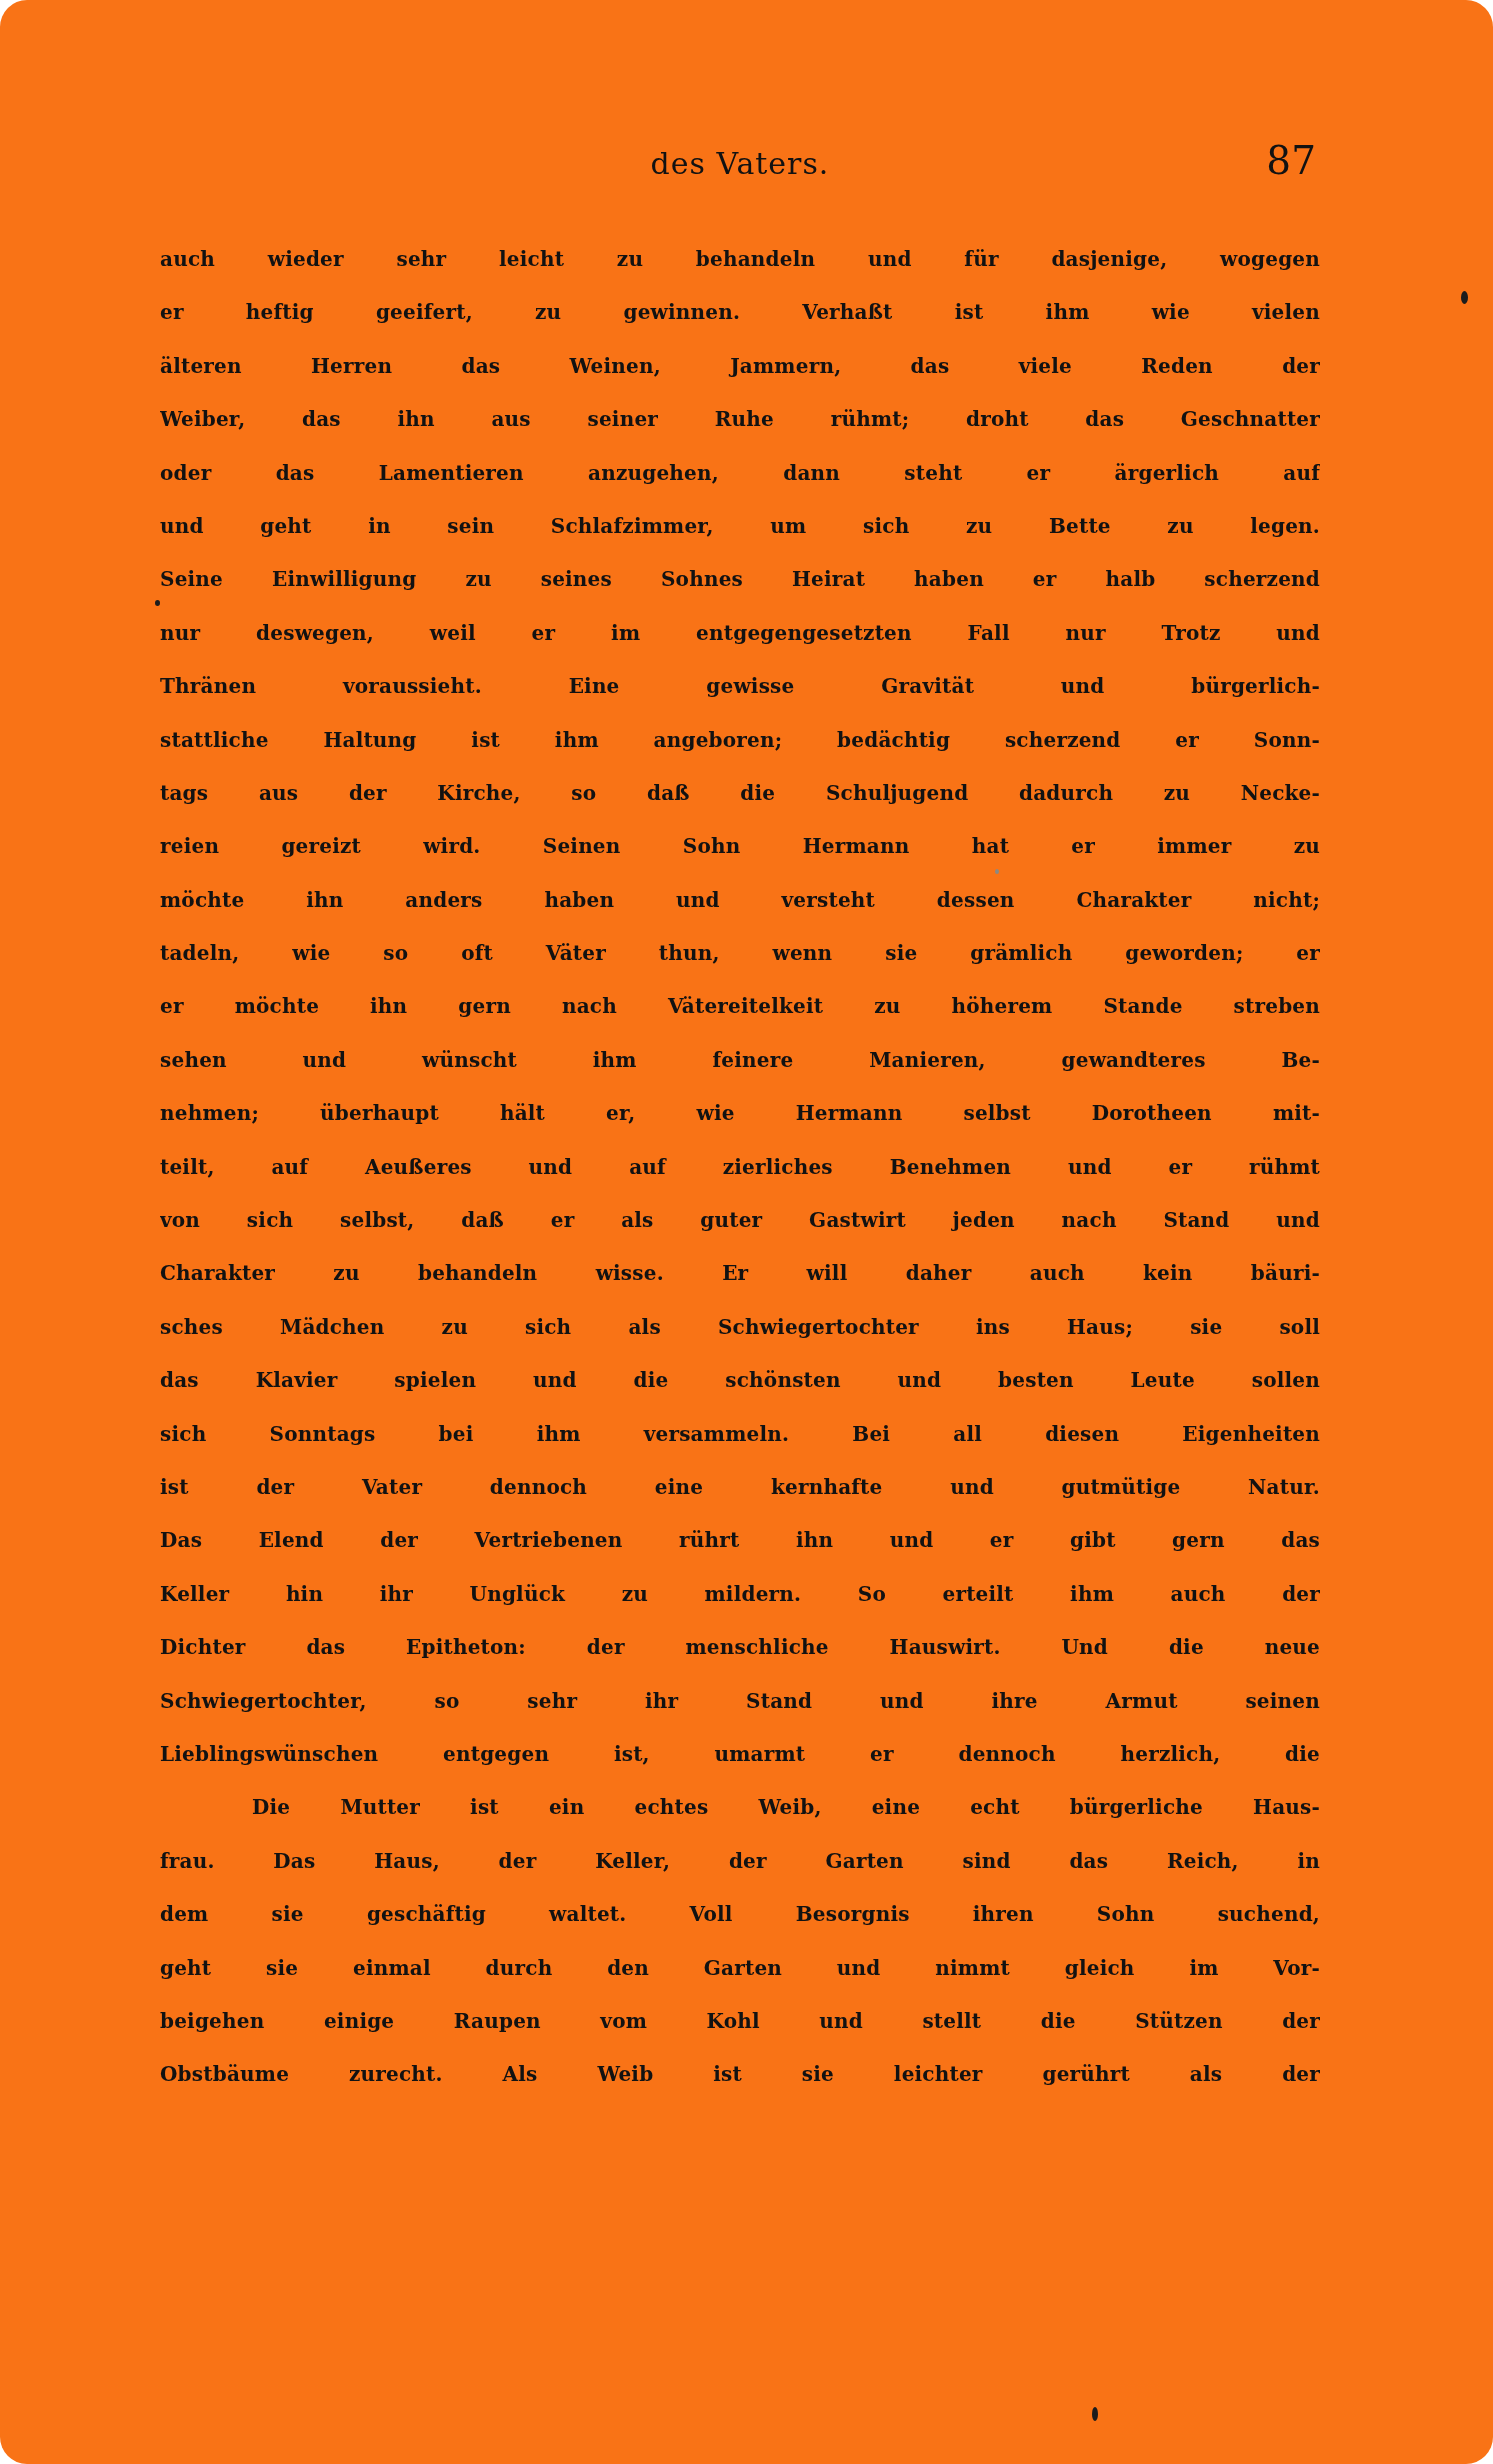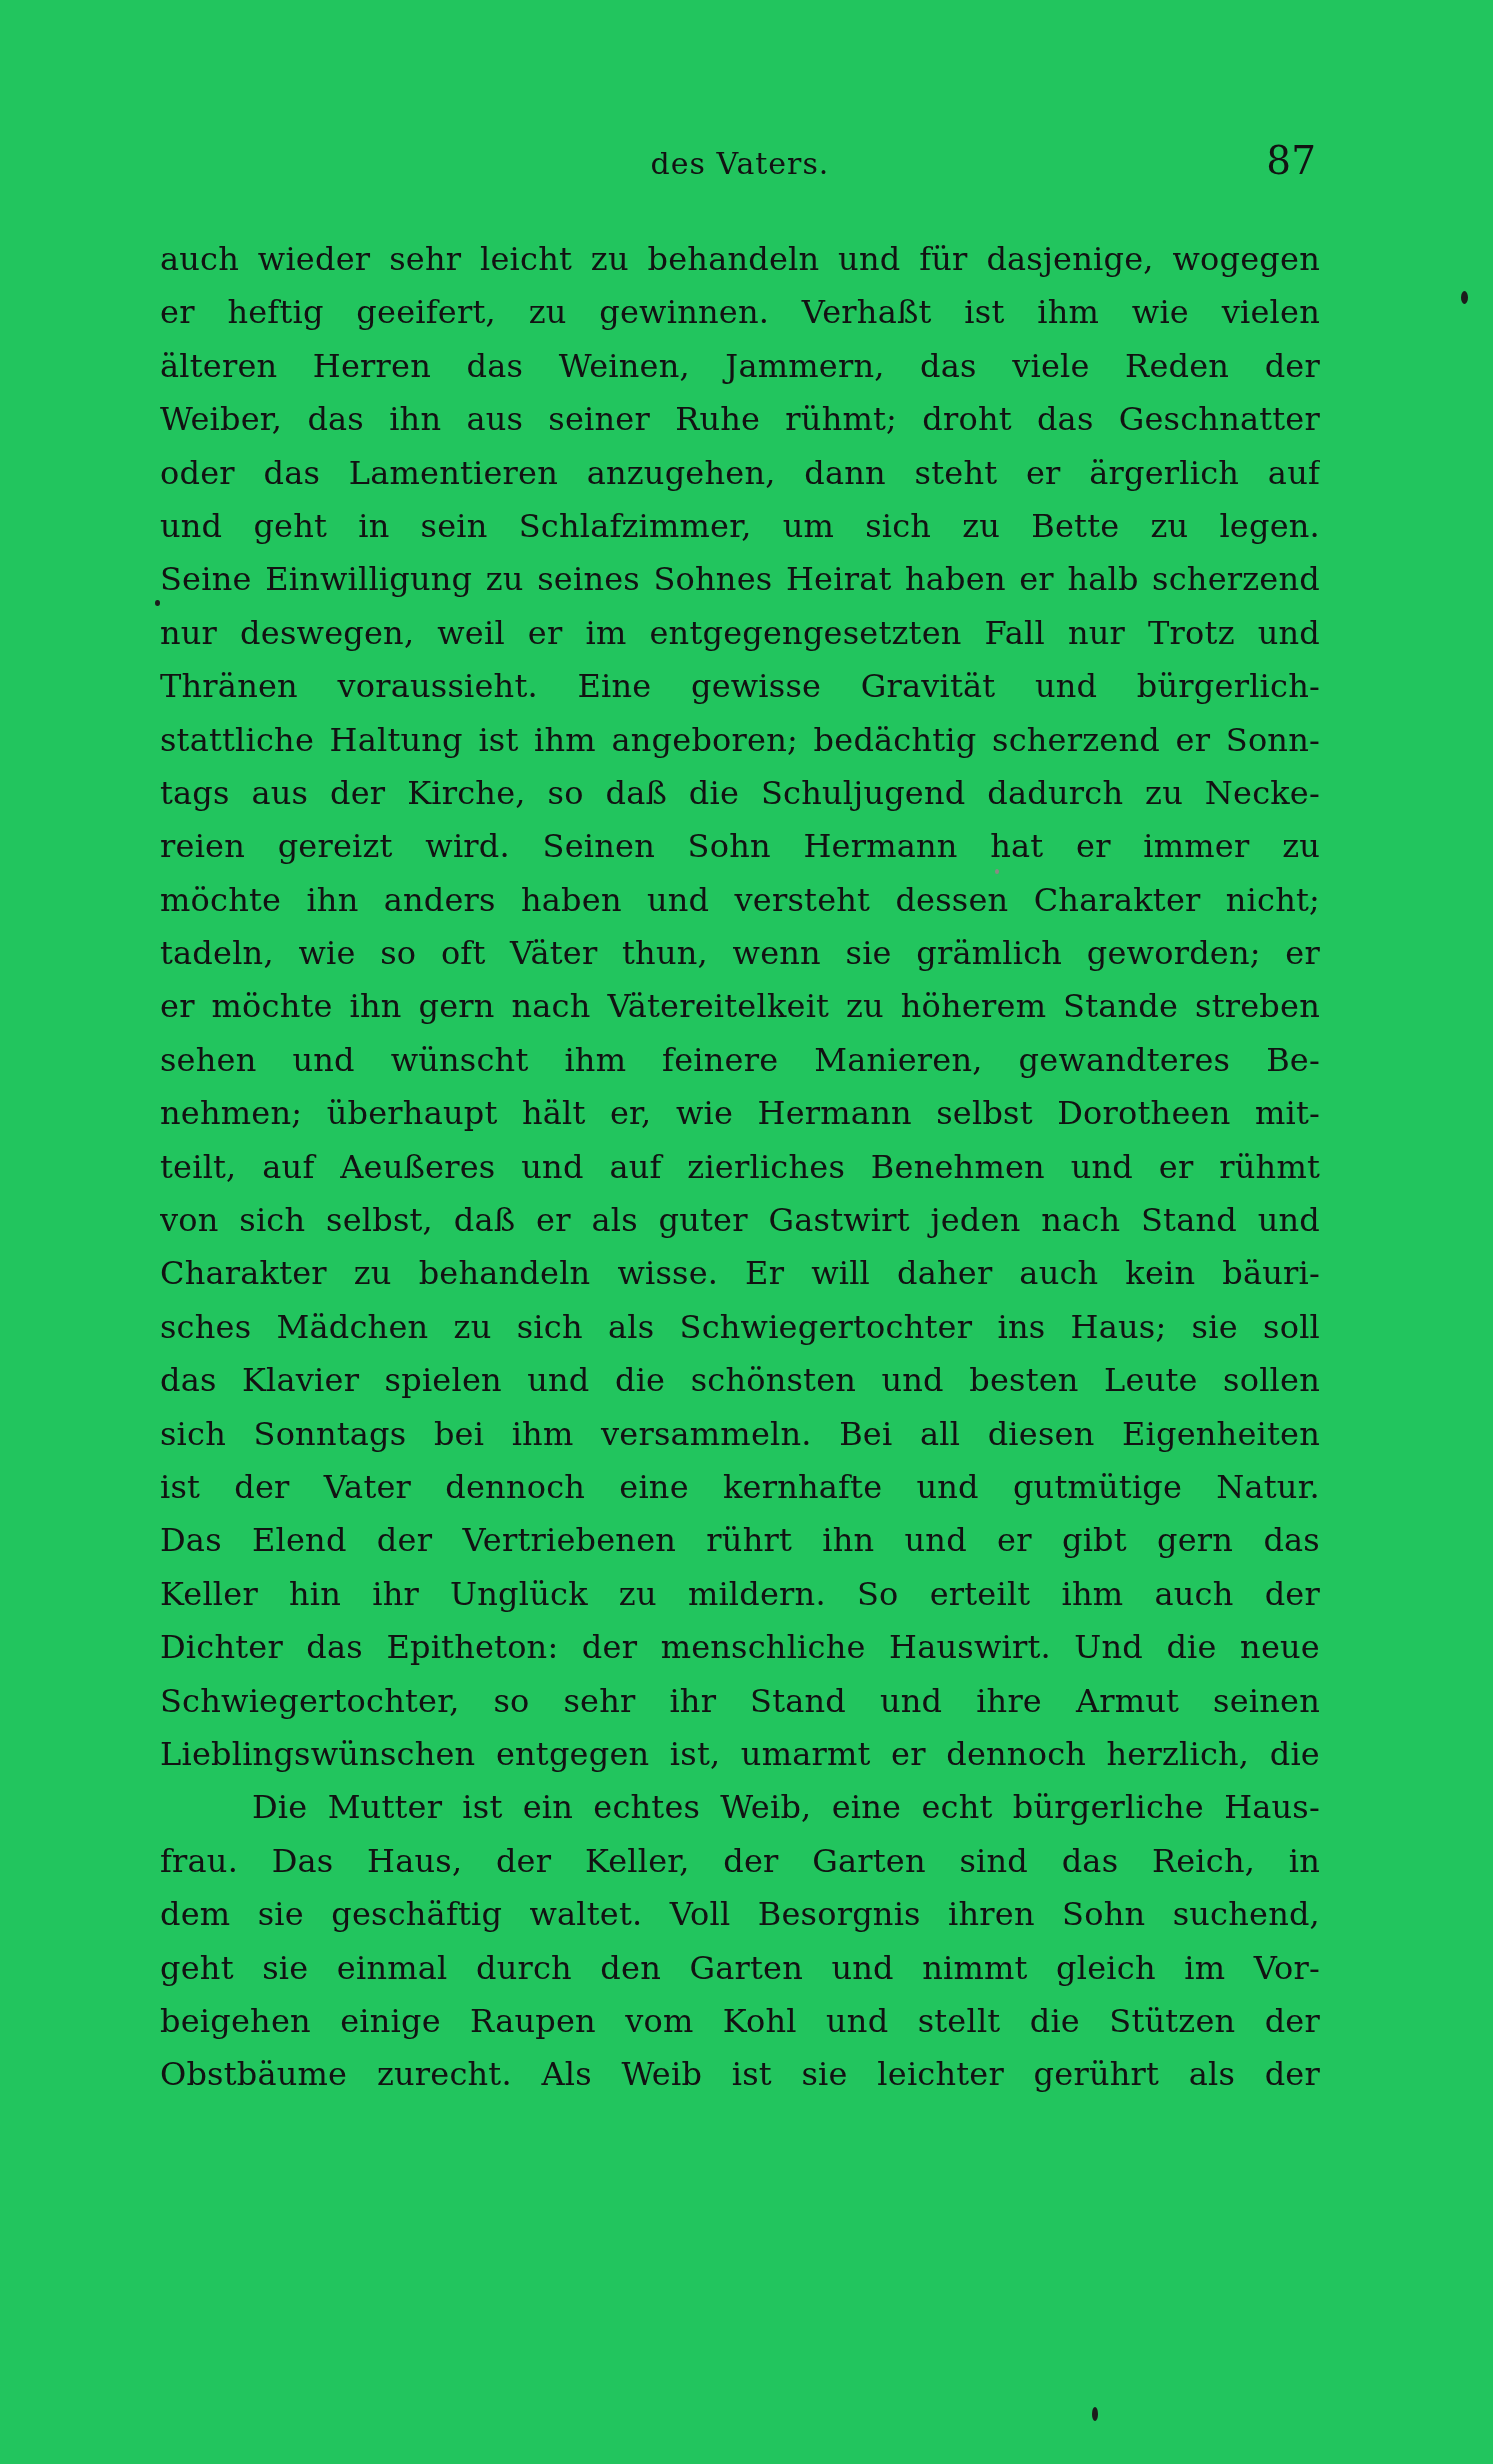--- a/index.html
+++ b/index.html
@@ -42,41 +42,42 @@
     left: 160px;
     top: 233px;
     width: 1160px;
   }
   .para {
     margin: 0;
   }
   .line {
     height: 53.4px;
     line-height: 53.4px;
-    font-size: 32px;
+    font-size: 20px;
     text-align: justify;
     text-align-last: justify;
     overflow: hidden;
     letter-spacing: 0.2px;
+    font-weight: bold;
   }
   .line.flush {
     text-align-last: left;
   }
   .line.indent {
     text-indent: 92px;
   }
   .mark {
     position: absolute;
     border-radius: 50%;
   }
 </style>
 </head>
 <body>
 
-<div class="page" style="background: #22c55e; color: rgb(18, 18, 18);">
+<div class="page" style="background: #f97316; color: rgb(18, 18, 18); border-radius: 27px;">
 
   <div class="header-row">
     <div class="running-title">des Vaters.</div>
     <div class="page-num">87</div>
   </div>
 
   <div class="text-block">
       <div class="para">
         <div class="line">auch wieder sehr leicht zu behandeln und für dasjenige, wogegen</div>
         <div class="line">er heftig geeifert, zu gewinnen.  Verhaßt ist ihm wie vielen</div>

